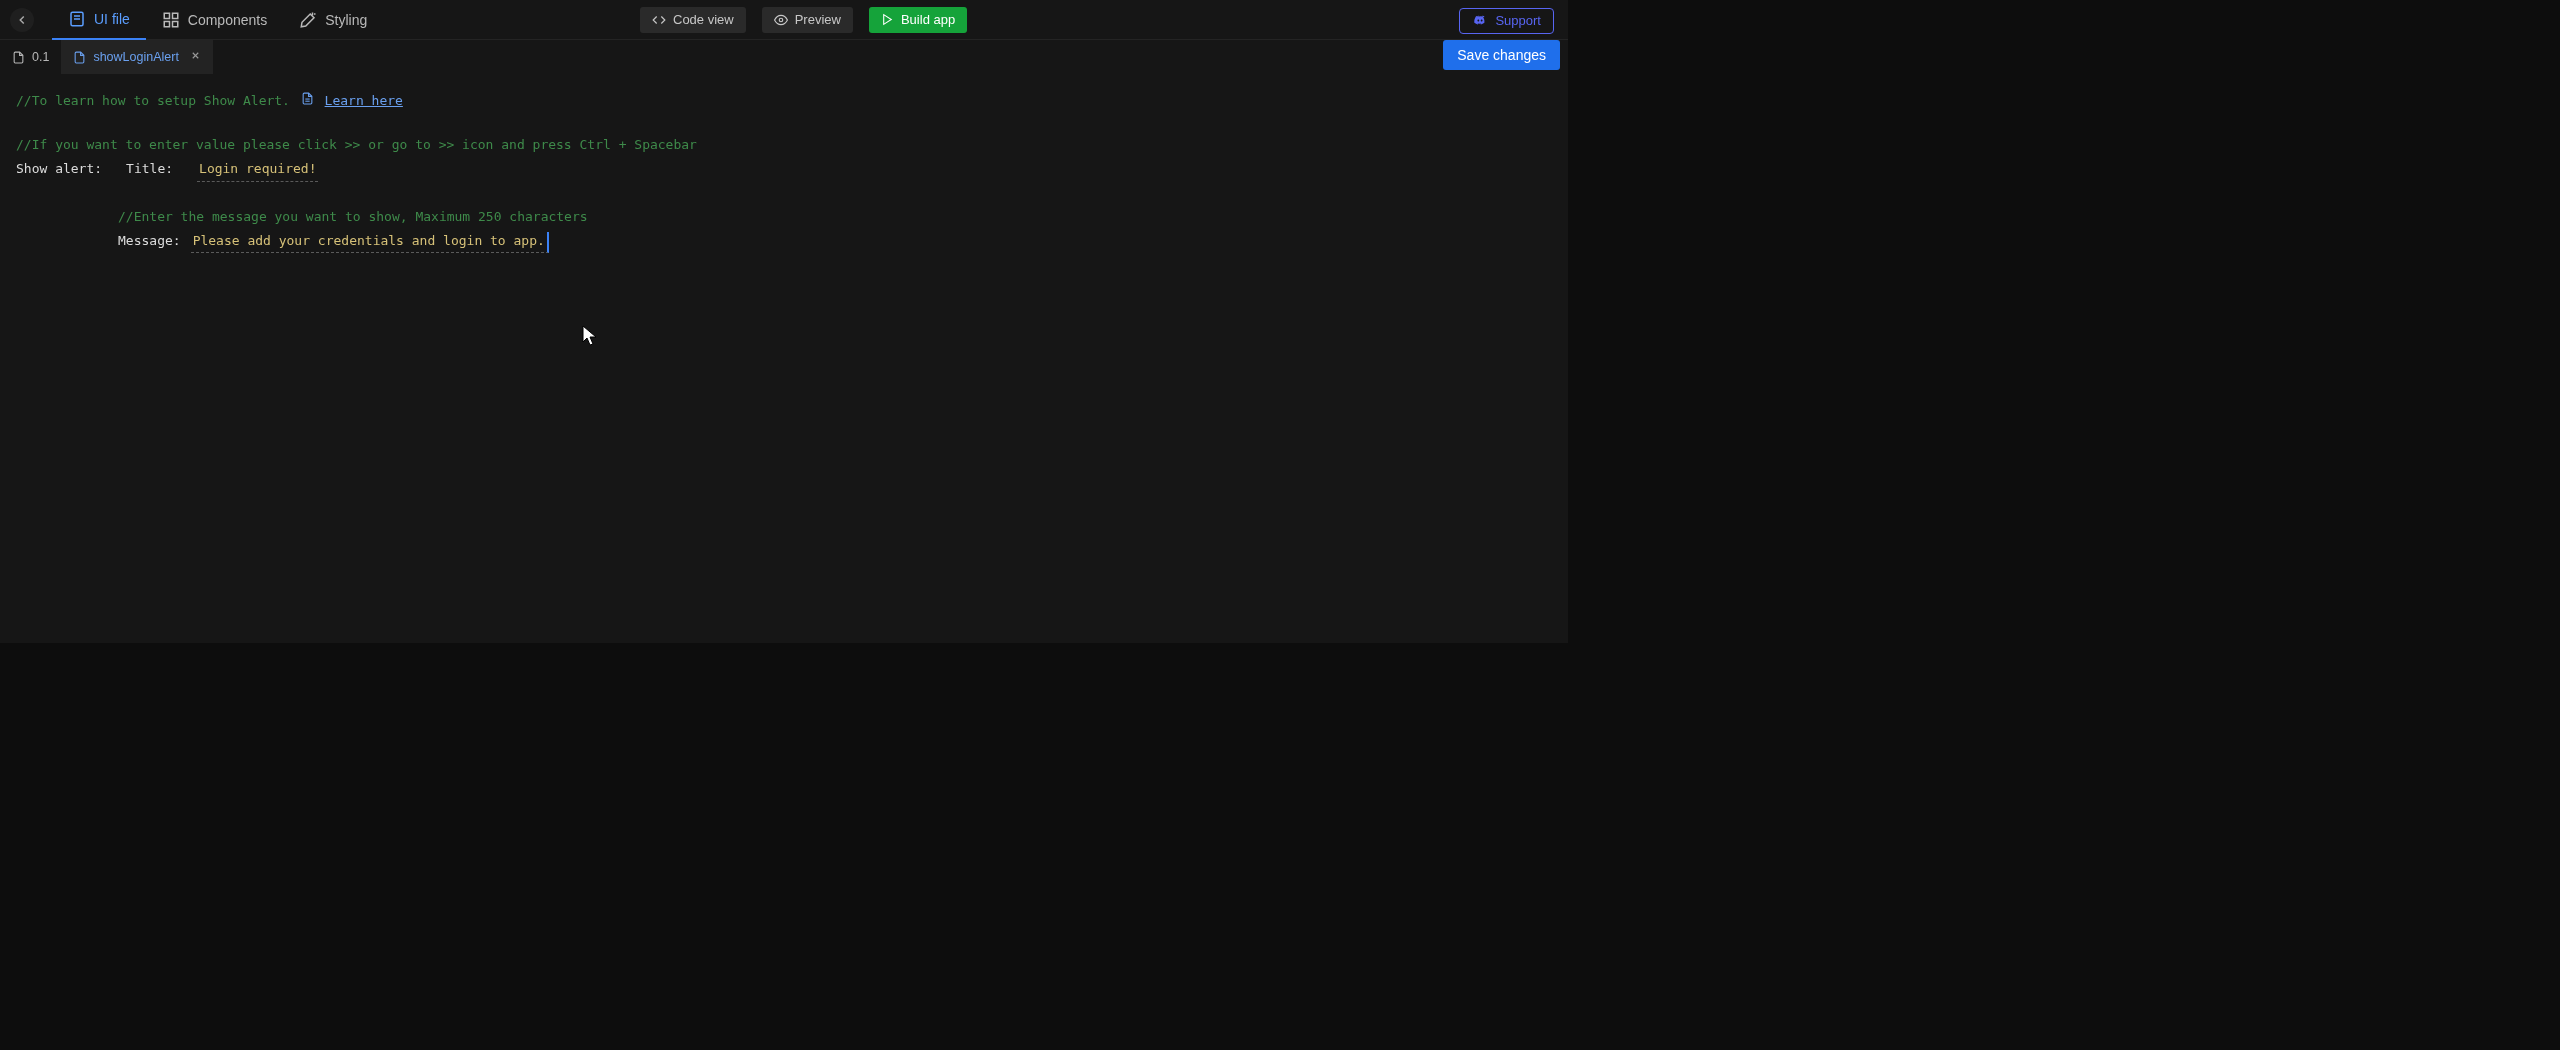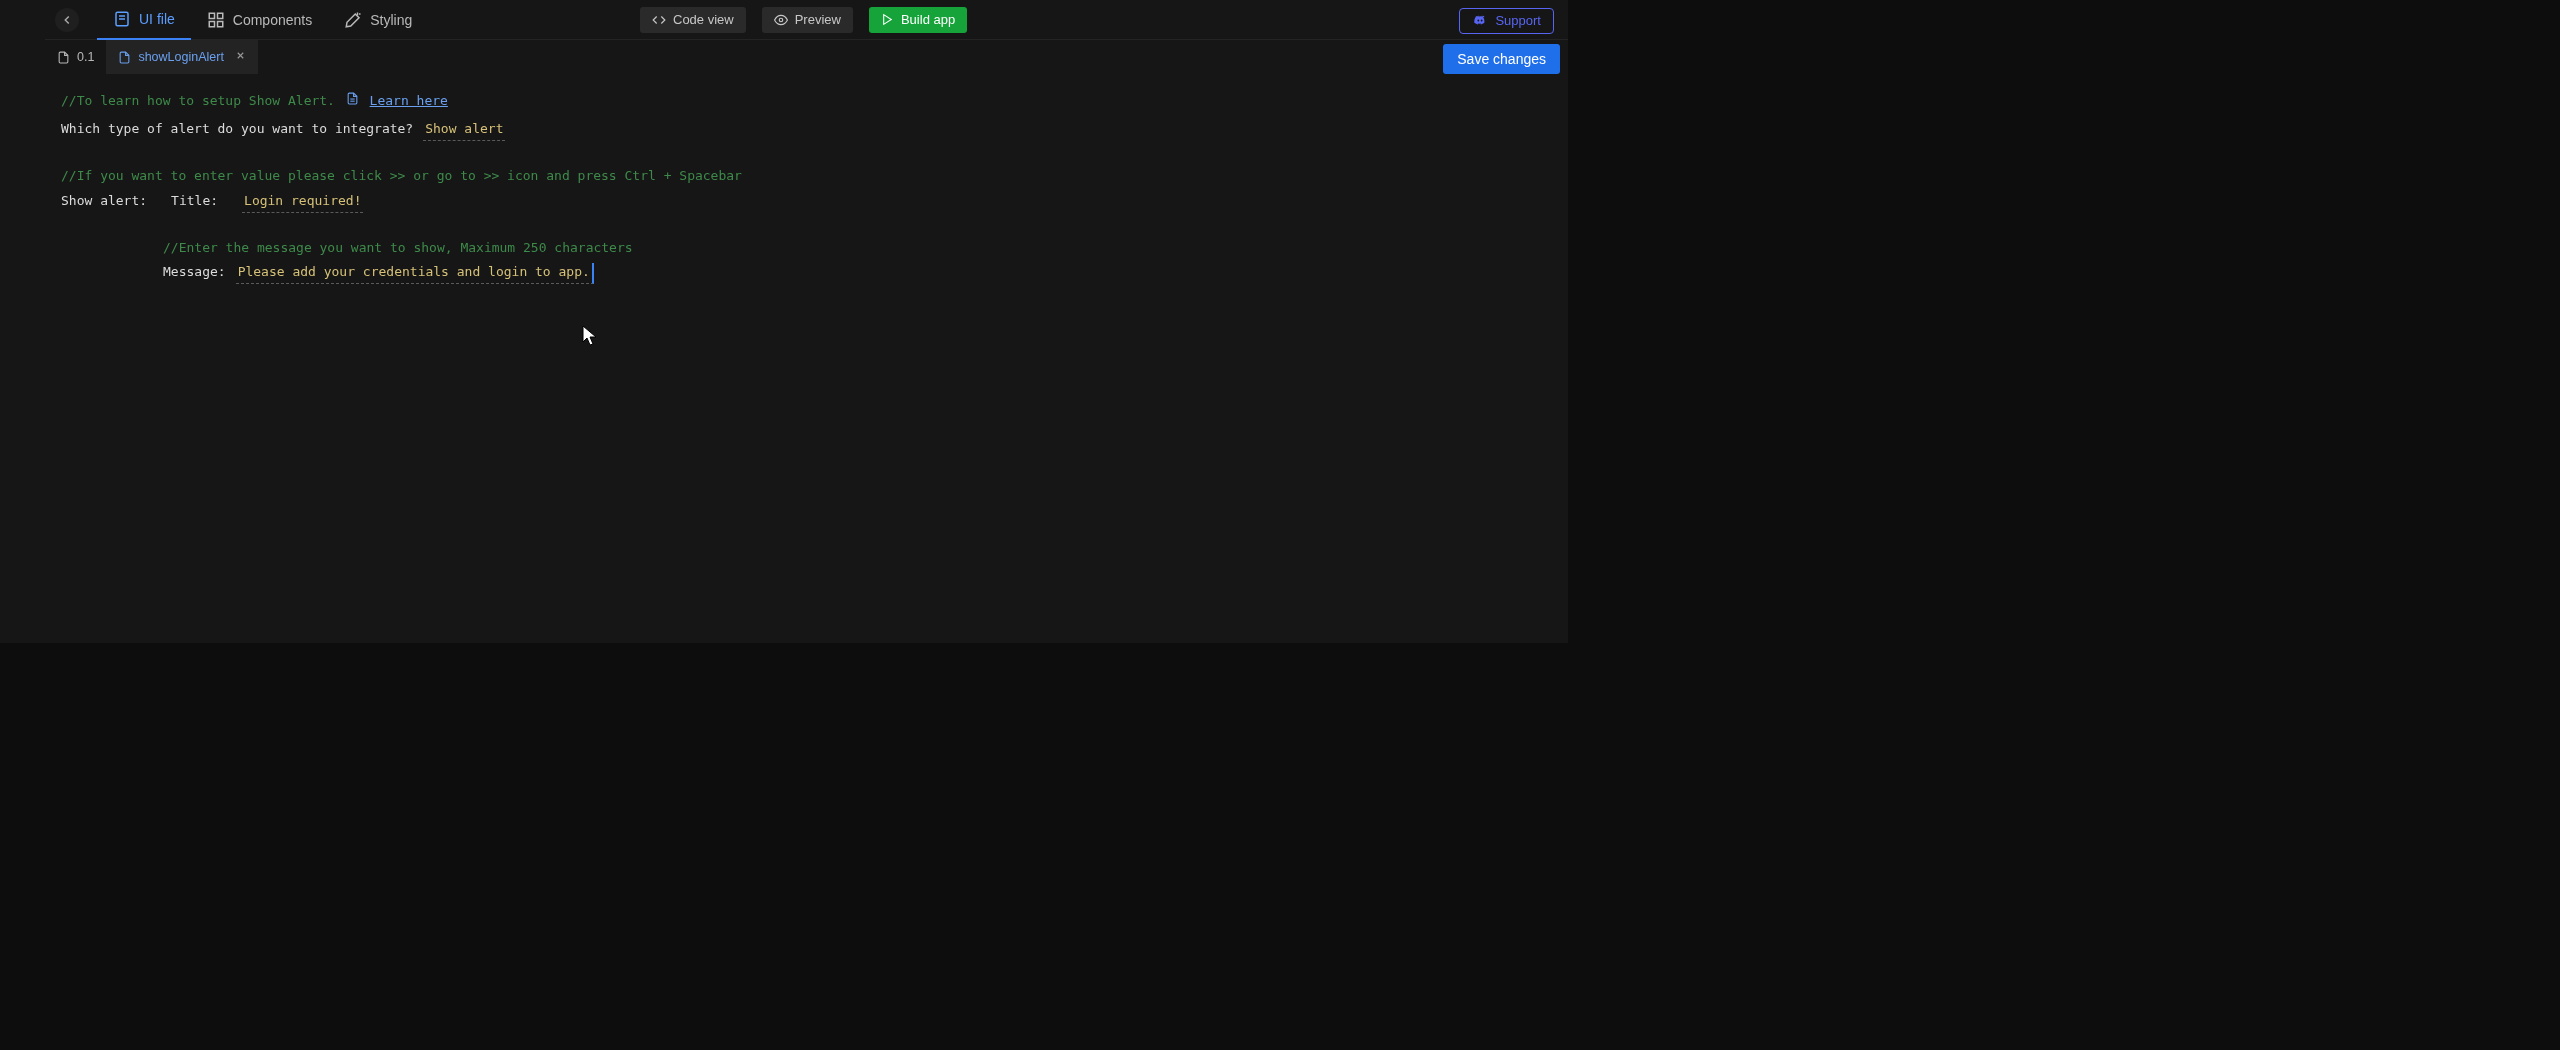--- a/index.html
+++ b/index.html
@@ -8,21 +8,20 @@
     font-family: -apple-system, BlinkMacSystemFont, "Segoe UI", sans-serif;
     color: #e0e0e0;
     width: 2560px;
     height: 1050px;
     overflow: hidden;
   }
   .wrapper {
     width: 1568px;
     height: 643px;
     background: #161616;
-    padding-left: 45px;
   }
   
   .topbar {
     height: 40px;
     background: #161616;
     display: flex;
     align-items: center;
     border-bottom: 1px solid #242424;
   }
   .back-btn {
@@ -72,21 +71,21 @@
     border: 1px solid #5865f2;
     border-radius: 4px;
     color: #5865f2; font-size: 13px;
   }
   .chat-icon { width:18px; height:18px; color:#c9c9c9; }
 
   
   .filebar {
     height: 34px;
     background: #161616;
-    display: flex; align-items: flex-end;
+    display: flex; align-items: flex-start;
     padding-right: 8px;
   }
   .file-chip {
     display: flex; align-items: center; gap: 7px;
     height: 34px; padding: 0 12px;
     font-size: 12.5px;
   }
   .file-chip.ver { color: #b7b7b7; }
   .file-chip.open { background: #232323; color: #6aa0ef; }
   .file-chip .close { color:#999; margin-left:4px; }
@@ -238,24 +237,20 @@
         <svg width="13" height="13" viewBox="0 0 24 24" fill="none" stroke="#6aa0ef" stroke-width="2">
             <path d="M14 2H6a2 2 0 0 0-2 2v16a2 2 0 0 0 2 2h12a2 2 0 0 0 2-2V8z"></path>
             <polyline points="14 2 14 8 20 8"></polyline>
             <line x1="8" y1="13" x2="16" y2="13"></line>
             <line x1="8" y1="17" x2="16" y2="17"></line>
           </svg>
       </span>
       <span class="learn-link">Learn here</span>
     </div>
 
-    <div class="row">
-      <span class="plain">Which type of alert do you want to integrate?</span>
-      <span class="editable">Show alert</span>
-    </div>
 
     <div class="spacer"></div>
 
     <div>
       <span class="comment">//If you want to enter value please click &gt;&gt; or go to &gt;&gt; icon and press Ctrl + Spacebar</span>
     </div>
 
     <div class="row" style="margin-top:6px;gap:24px;">
       <span class="plain">Show alert:</span>
       <span class="plain">Title:</span>

